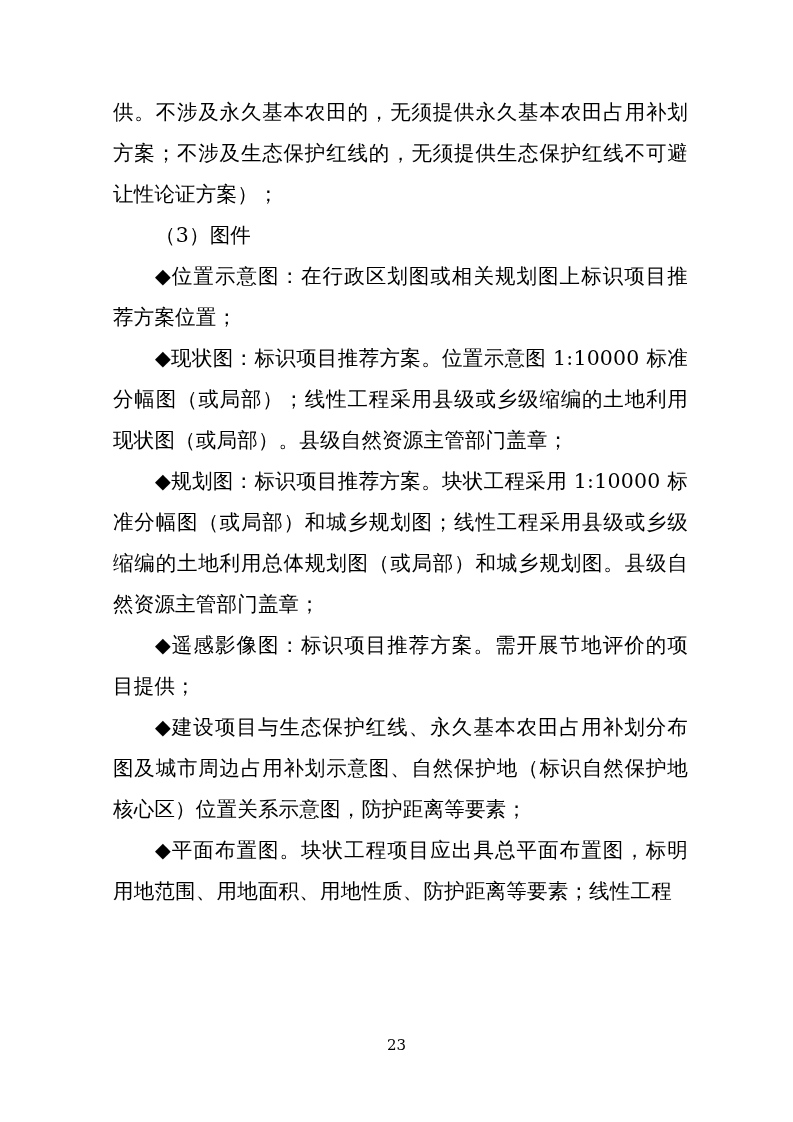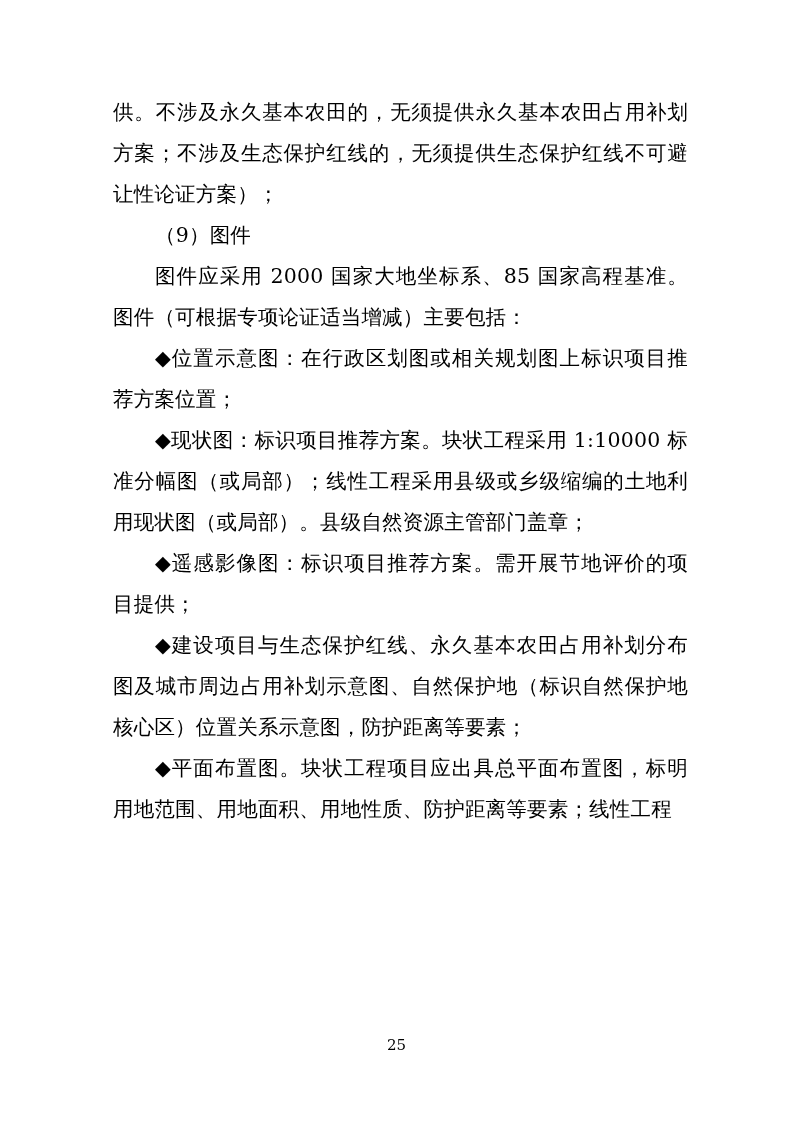--- a/index.html
+++ b/index.html
@@ -45,22 +45,22 @@
     font-size: 15px;
     color: #000000;
   }
 </style>
 </head>
 <body>
 
 <div class="page">
   <div class="content">
     <p class="para">供。不涉及永久基本农田的，无须提供永久基本农田占用补划方案；不涉及生态保护红线的，无须提供生态保护红线不可避让性论证方案）；</p>
-    <p class="para indent">（9）图件</p>
-    <p class="para indent">图件应采用 2000 国家大地坐标系、85 国家高程基准。图件（可根据专项论证适当增减）主要包括：</p>
+    <p class="para indent">（3）图件</p>
     <p class="para indent">◆位置示意图：在行政区划图或相关规划图上标识项目推荐方案位置；</p>
-    <p class="para indent">◆现状图：标识项目推荐方案。块状工程采用 1:10000 标准分幅图（或局部）；线性工程采用县级或乡级缩编的土地利用现状图（或局部）。县级自然资源主管部门盖章；</p>
+    <p class="para indent">◆现状图：标识项目推荐方案。位置示意图 1:10000 标准分幅图（或局部）；线性工程采用县级或乡级缩编的土地利用现状图（或局部）。县级自然资源主管部门盖章；</p>
+    <p class="para indent">◆规划图：标识项目推荐方案。块状工程采用 1:10000 标准分幅图（或局部）和城乡规划图；线性工程采用县级或乡级缩编的土地利用总体规划图（或局部）和城乡规划图。县级自然资源主管部门盖章；</p>
     <p class="para indent">◆遥感影像图：标识项目推荐方案。需开展节地评价的项目提供；</p>
     <p class="para indent">◆建设项目与生态保护红线、永久基本农田占用补划分布图及城市周边占用补划示意图、自然保护地（标识自然保护地核心区）位置关系示意图，防护距离等要素；</p>
     <p class="para indent">◆平面布置图。块状工程项目应出具总平面布置图，标明用地范围、用地面积、用地性质、防护距离等要素；线性工程</p>
   </div>
-  <div class="page-number">25</div>
+  <div class="page-number">23</div>
 </div>
 
 </body></html>

